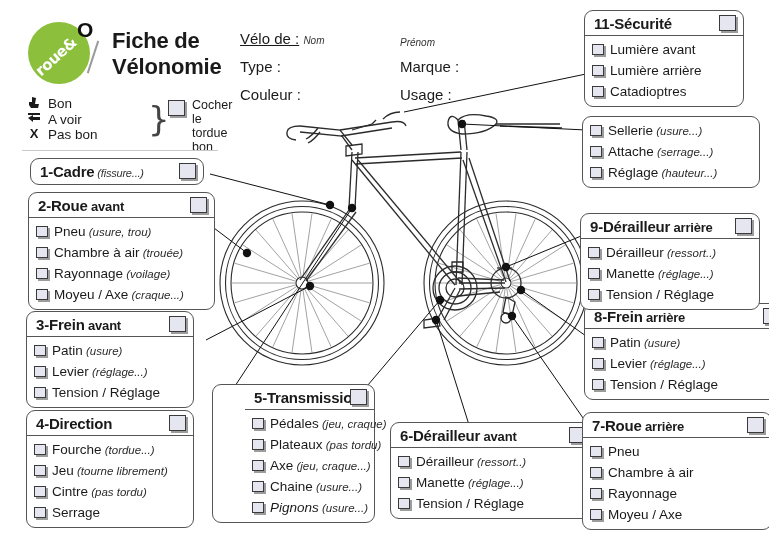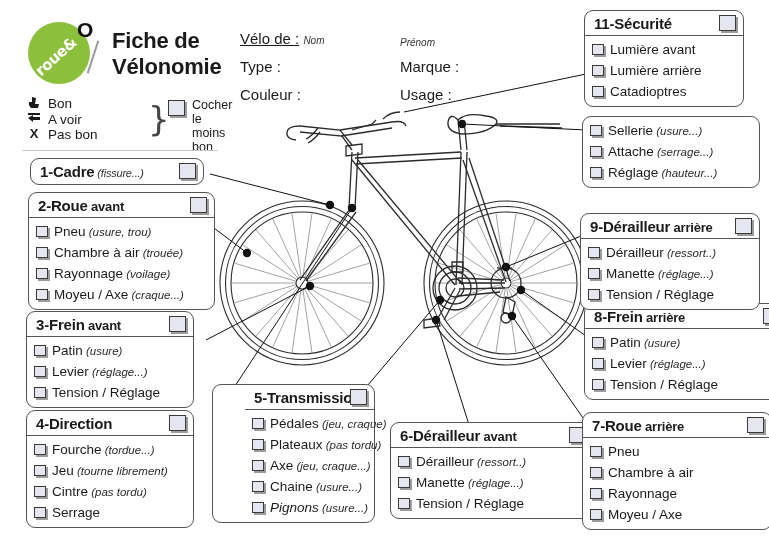--- a/index.html
+++ b/index.html
@@ -251,21 +251,21 @@
     </div>
 
     <div id="brace">}</div>
 
     <span class="cb big" id="cocher-box">
         <i></i>
         <b></b>
       </span>
     <div id="cocher-text">
       <div>Cocher</div>
-      <div>le moins bon</div>
+      <div>le tordue bon</div>
     </div>
   </div>
   <div id="legend-rule"></div>
 
   <div class="hfield u" style="left:240px;top:30px;">
     <span class="lbl">Vélo de :</span>
     <span class="hint">Nom</span>
   </div>
   <div class="hfield" style="left:400px;top:32px;">
     <span class="hint">Prénom</span>

